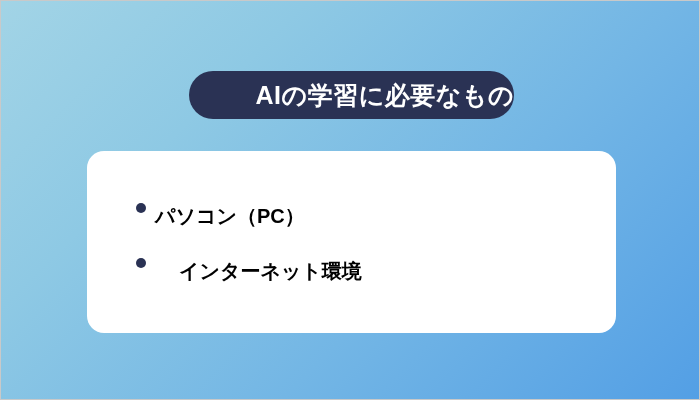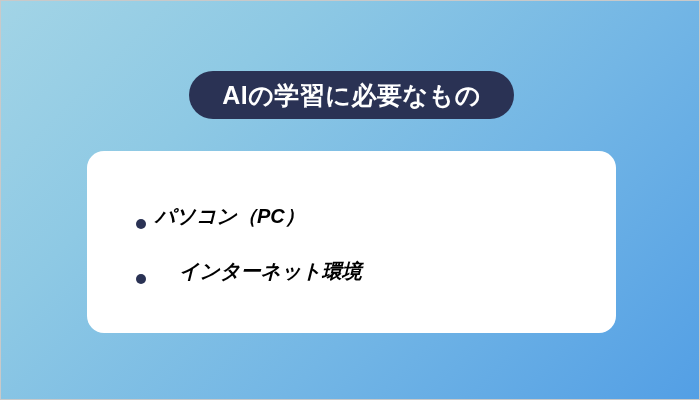--- a/index.html
+++ b/index.html
@@ -31,21 +31,21 @@
   #title-badge {
     position: absolute;
     left: 188px;
     top: 70px;
     width: 325px;
     height: 48px;
     border-radius: 24px;
     background: #2a3254;
     display: flex;
     align-items: center;
-    justify-content: center;
+    justify-content: flex-end;
     box-sizing: border-box;
   }
   #title-badge .title-text {
     color: #ffffff;
     font-size: 25px;
     font-weight: bold;
     letter-spacing: 0.5px;
     line-height: 1;
     white-space: nowrap;
   }
@@ -63,24 +63,23 @@
     padding: 52px 0 0 49px;
   }
 
   .bullet-list {
     list-style: none;
     margin: 0;
     padding: 0;
   }
   .bullet-item {
     display: flex;
-    align-items: flex-end;
+    align-items: flex-start;
     height: 26px;
     margin-bottom: 29px;
-    font-style: italic;
   }
   .bullet-item:last-child {
     margin-bottom: 0;
     gap: 24px;
   }
   .bullet-dot {
     width: 10px;
     height: 10px;
     border-radius: 50%;
     background: #2a3254;

